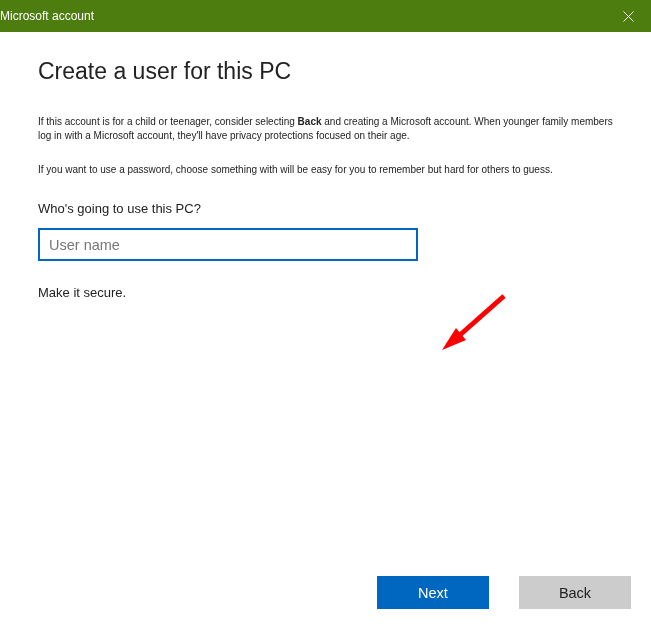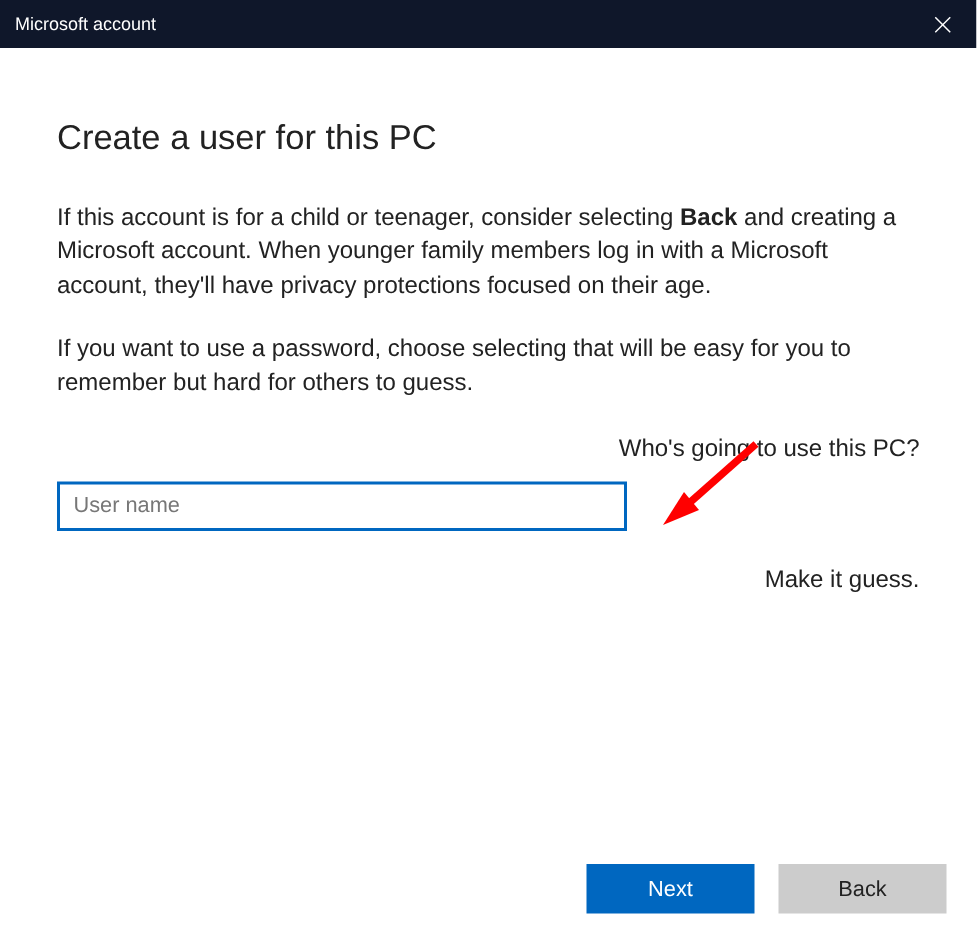--- a/index.html
+++ b/index.html
@@ -5,62 +5,61 @@
     * { box-sizing: border-box; margin: 0; padding: 0; }
     body {
       font-family: "Segoe UI", Tahoma, sans-serif;
       background: #fff;
       width: 651px;
       height: 629px;
       overflow: hidden;
     }
     .titlebar {
       height: 32px;
-      background: #0f172a;
+      background: #4d7c0f;
       color: #fff;
       display: flex;
       align-items: center;
       justify-content: space-between;
-      padding-left: 10px;
+      padding-left: 0;
       font-size: 12px;
     }
     .titlebar .close {
       width: 46px;
       height: 32px;
       display: flex;
       align-items: center;
       justify-content: center;
       font-size: 14px;
       font-family: Arial, sans-serif;
     }
     .content {
-      padding: 46px 38px 0 38px;
+      padding: 26px 38px 0 38px;
       position: relative;
       height: calc(100% - 32px);
     }
     h1 {
       font-size: 23px;
       font-weight: 400;
       color: #222;
       margin-bottom: 30px;
     }
     .para {
-      font-size: 16px;
+      font-size: 10px;
       line-height: 1.4;
       color: #222;
       margin-bottom: 20px;
       max-width: 580px;
     }
     .para b { font-weight: 700; }
     .label {
-      font-size: 16px;
+      font-size: 13px;
       color: #222;
       margin-bottom: 12px;
       margin-top: 24px;
-      text-align: right;
     }
     .field {
       display: block;
       width: 380px;
       height: 33px;
       border: 1px solid #999;
       padding: 0 10px;
       font-size: 14.5px;
       font-family: inherit;
       outline: none;
@@ -70,21 +69,21 @@
     .field::placeholder { color: #777; }
     .field.focused {
       border: 2px solid #0067c0;
       padding: 0 9px;
     }
     .footer {
       position: absolute;
       bottom: 20px;
       right: 20px;
       display: flex;
-      gap: 16px;
+      gap: 30px;
     }
     .btn {
       width: 112px;
       height: 33px;
       border: none;
       font-size: 14.5px;
       font-family: inherit;
       cursor: pointer;
     }
     .btn.primary { background: #0067c0; color: #fff; }
@@ -110,27 +109,27 @@
 </div>
 
 <div class="content">
 
   <h1>Create a user for this PC</h1>
 
   <p class="para">
     <span>If this account is for a child or teenager, consider selecting </span><b>Back</b><span> and creating a Microsoft account. When younger family members log in with a Microsoft account, they'll have privacy protections focused on their age.</span>
   </p>
 
-  <p class="para">If you want to use a password, choose selecting that will be easy for you to remember but hard for others to guess.</p>
+  <p class="para">If you want to use a password, choose something with will be easy for you to remember but hard for others to guess.</p>
 
   <div class="label">Who's going to use this PC?</div>
 
   <input type="text" class="field focused" placeholder="User name" style="">
 
-  <div class="label">Make it guess.</div>
+  <div class="label">Make it secure.</div>
 
 
 
   <svg class="arrow" width="90" height="70" viewBox="0 0 90 70">
     <line x1="76" y1="6" x2="24" y2="52" stroke="#ff0000" stroke-width="5"></line>
     <polygon points="14,60 38,50 28,38" fill="#ff0000"></polygon>
   </svg>
 
   <div class="footer">
     <button class="btn primary">Next</button>

